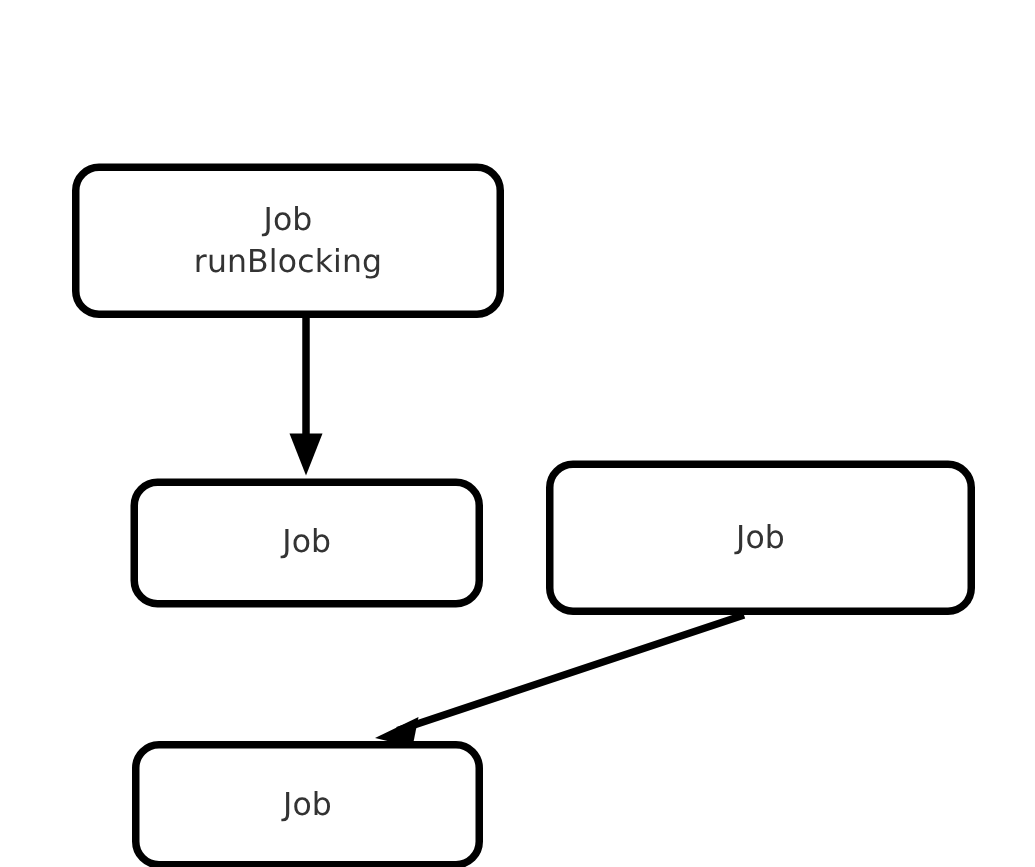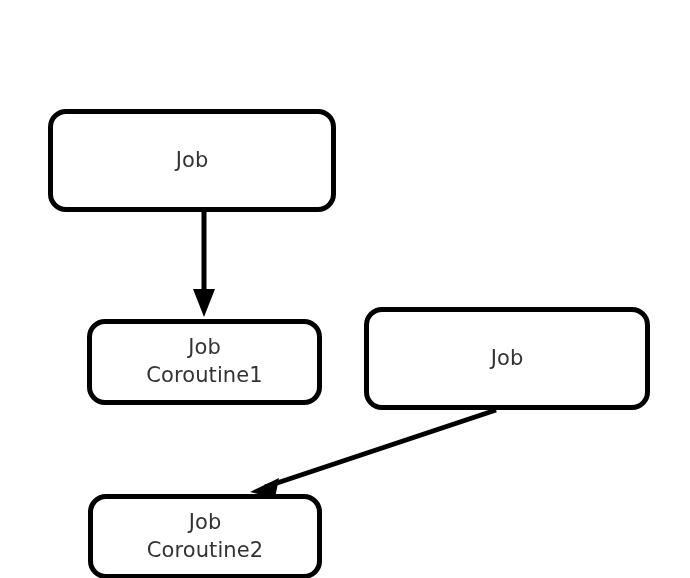--- a/index.html
+++ b/index.html
@@ -87,29 +87,28 @@
       <polygon points="204,260 193,232 215,232" fill="#000000"></polygon>
     </g>
     <g>
       <line x1="496" y1="353" x2="265" y2="430" stroke="#000000" stroke-width="5"></line>
       <polygon points="250,435 279,421 275,441" fill="#000000"></polygon>
     </g>
   </svg>
 
   <div class="node" id="node-run-blocking">
     <span class="line1">Job</span>
+    <span class="line2">runBlocking</span>
   </div>
 
   <div class="node" id="node-coroutine1">
     <span class="line1">Job</span>
-    <span class="line2">Coroutine1</span>
   </div>
 
   <div class="node" id="node-new-job">
     <span class="line1">Job</span>
   </div>
 
   <div class="node" id="node-coroutine2">
     <span class="line1">Job</span>
-    <span class="line2">Coroutine2</span>
   </div>
 
 </div>
 
 </body></html>

